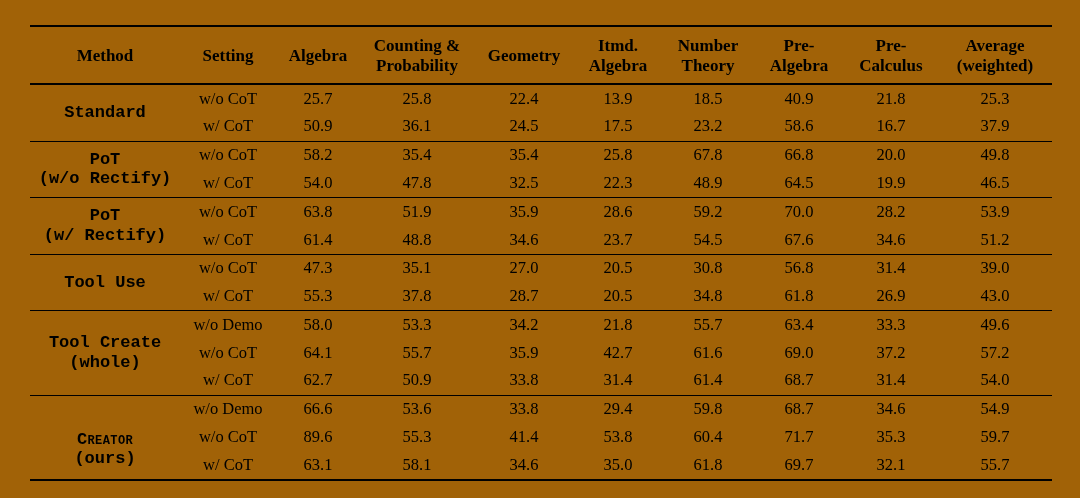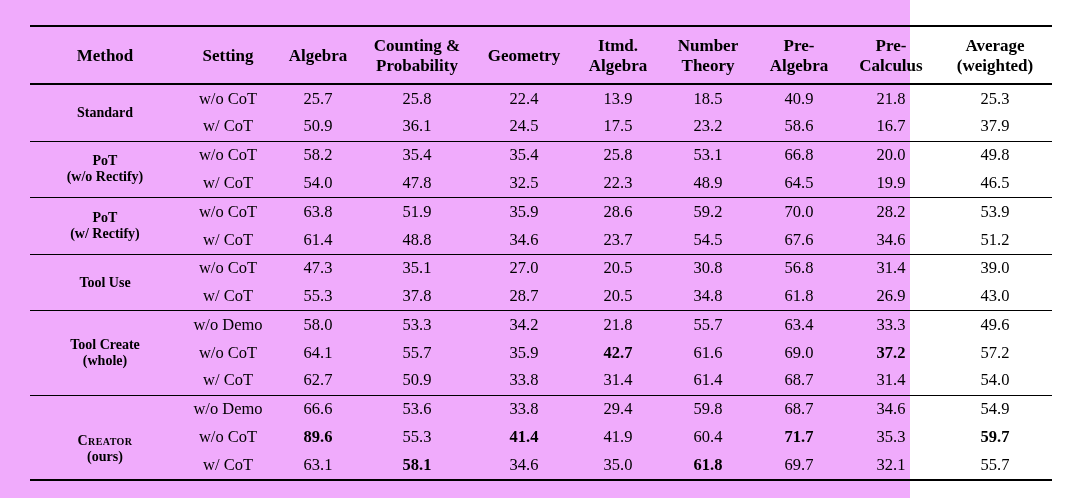--- a/index.html
+++ b/index.html
@@ -6,25 +6,25 @@
     margin: 0;
     padding: 0;
     background: #ffffff;
     width: 1080px;
     height: 498px;
     overflow: hidden;
     font-family: "Liberation Serif", "DejaVu Serif", serif;
     color: #000000;
   }
   .page {
-    width: 910px;
+    width: 1080px;
     height: 498px;
     box-sizing: border-box;
     padding: 25px 28px 0 30px;
-    background: #f0abfc;
+    background: #a16207;
   }
   table.results {
     border-collapse: collapse;
     table-layout: fixed;
     width: 1022px;
     border-top: 2.5px solid #000;
     border-bottom: 2.5px solid #000;
   }
   thead th {
     font-weight: bold;
@@ -40,30 +40,31 @@
     line-height: 1.26;
     text-align: center;
     vertical-align: middle;
     padding: 3.5px 2px;
   }
   tbody tr.group-start td {
     border-top: 1.6px solid #000;
   }
   td.method {
     font-weight: bold;
-    font-size: 14px;
+    font-size: 17px;
     line-height: 1.15;
+    font-family: Liberation Mono, monospace;
   }
   td.method .sc {
     font-variant: small-caps;
     letter-spacing: 0.4px;
     margin-top: 24px;
   }
   td.val.bold {
-    font-weight: bold;
+    font-weight: normal;
   }
 </style>
 </head>
 <body>
 
 <div class="page">
   <table class="results">
     <colgroup id="colgroup">
         <col style="width: 150px;">
         <col style="width: 96px;">
@@ -145,21 +146,21 @@
         <tr class="group-start">
           <td class="method" rowspan="2">
             <div>PoT</div>
             <div>(w/o Rectify)</div>
           </td>
           <td>w/o CoT</td>
           <td class="val">58.2</td>
           <td class="val">35.4</td>
           <td class="val">35.4</td>
           <td class="val">25.8</td>
-          <td class="val">53.1</td>
+          <td class="val">67.8</td>
           <td class="val">66.8</td>
           <td class="val">20.0</td>
           <td class="val">49.8</td>
         </tr>
         <tr>
           <td>w/ CoT</td>
           <td class="val">54.0</td>
           <td class="val">47.8</td>
           <td class="val">32.5</td>
           <td class="val">22.3</td>
@@ -269,21 +270,21 @@
           <td class="val">59.8</td>
           <td class="val">68.7</td>
           <td class="val">34.6</td>
           <td class="val">54.9</td>
         </tr>
         <tr>
           <td>w/o CoT</td>
           <td class="val bold">89.6</td>
           <td class="val">55.3</td>
           <td class="val bold">41.4</td>
-          <td class="val">41.9</td>
+          <td class="val">53.8</td>
           <td class="val">60.4</td>
           <td class="val bold">71.7</td>
           <td class="val">35.3</td>
           <td class="val bold">59.7</td>
         </tr>
         <tr>
           <td>w/ CoT</td>
           <td class="val">63.1</td>
           <td class="val bold">58.1</td>
           <td class="val">34.6</td>

